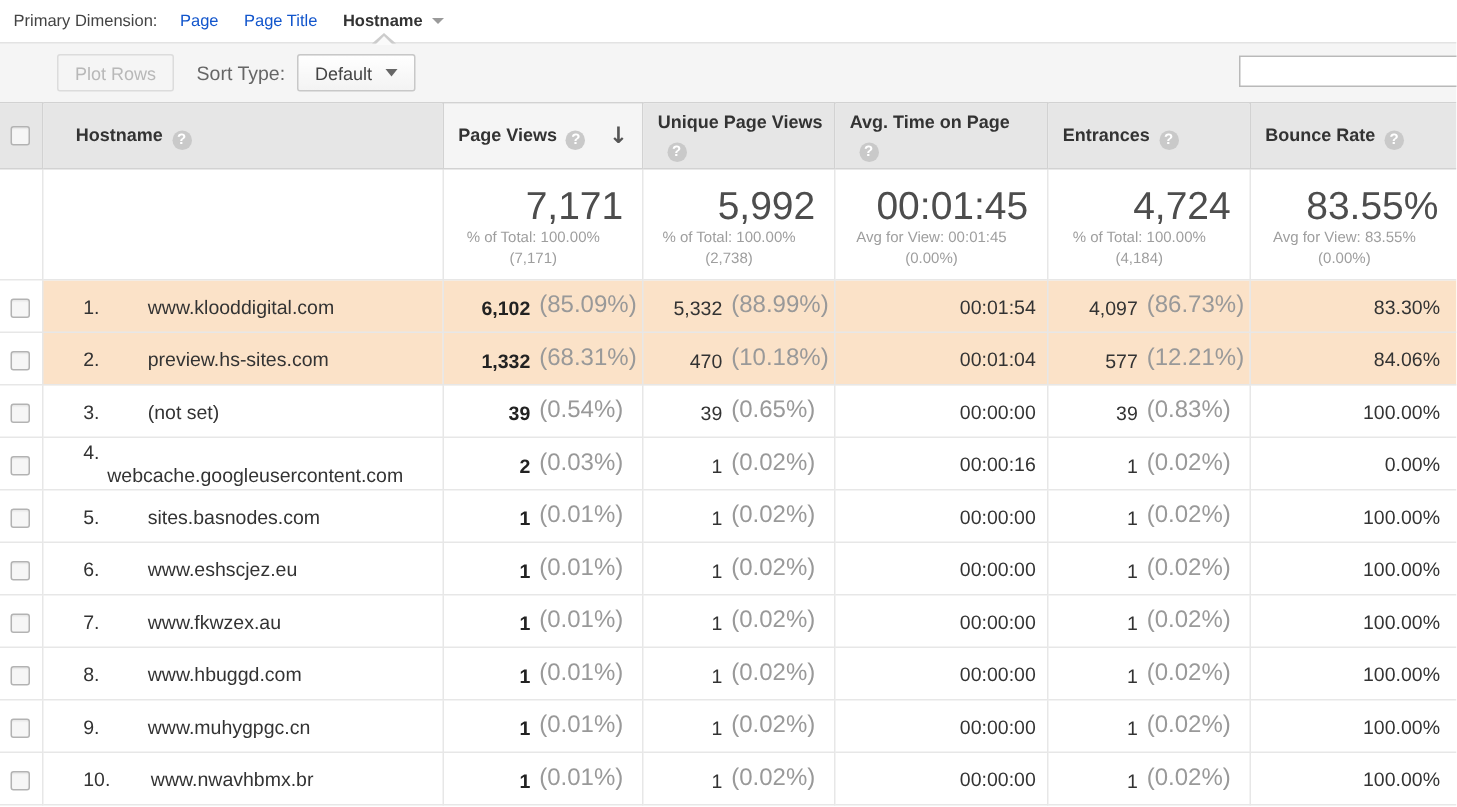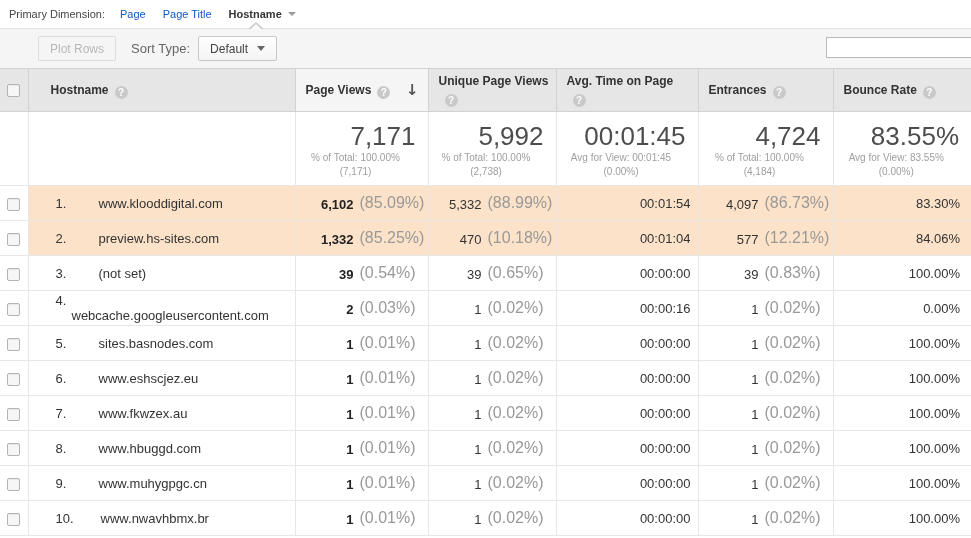--- a/index.html
+++ b/index.html
@@ -187,21 +187,21 @@
           </div>
         </td>
         <td class="bounce">83.30%</td>
       </tr>
       <tr class="data-row hl">
         <td class="cb-cell"><span class="cb"></span></td>
         <td class="host-cell"><span class="rnum">2.</span><span class="hname">preview.hs-sites.com</span></td>
         <td class="metric">
           <div class="inner">
             <span class="val b">1,332</span>
-            <span class="pct">(85.25%)</span>
+            <span class="pct">(68.31%)</span>
           </div>
         </td>
         <td class="metric">
           <div class="inner">
             <span class="val">470</span>
             <span class="pct">(10.18%)</span>
           </div>
         </td>
         <td class="time">00:01:04</td>
         <td class="metric">

